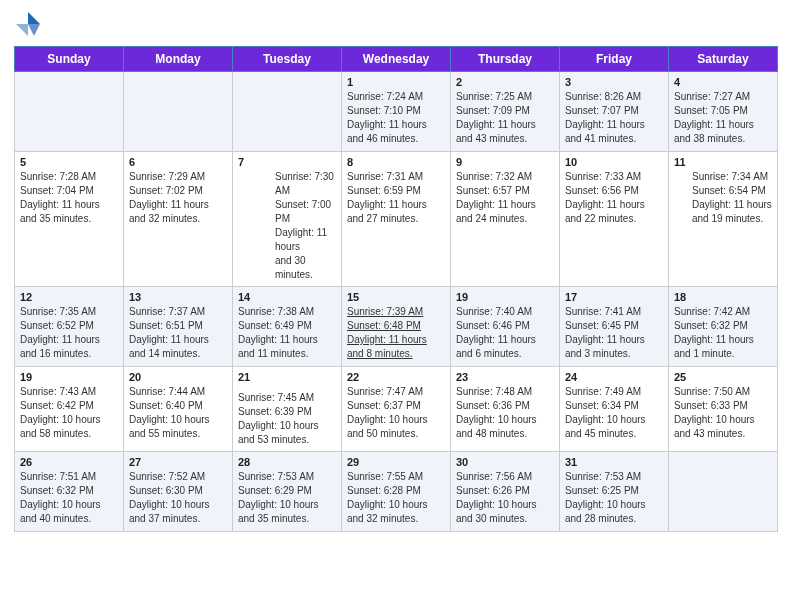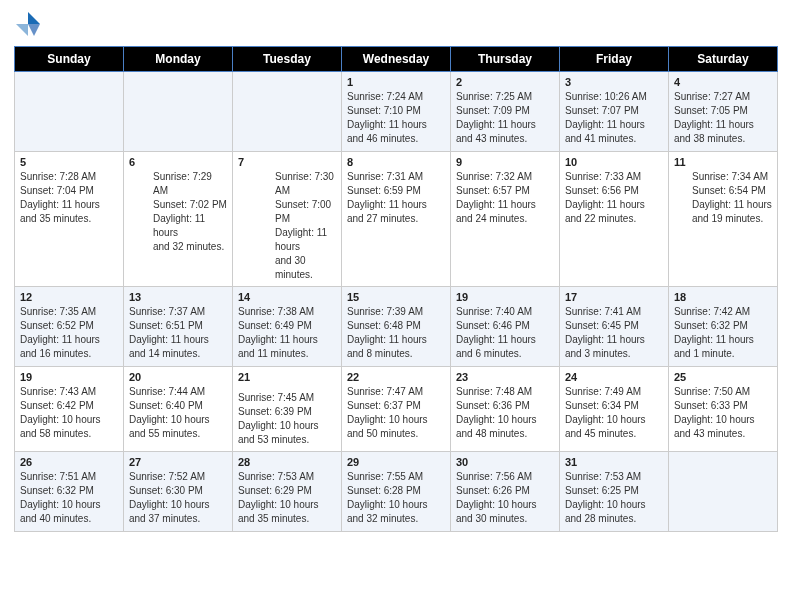--- a/index.html
+++ b/index.html
@@ -48,21 +48,21 @@
     .location {
       font-size: 13px;
       color: #555;
     }
     table {
       width: 100%;
       border-collapse: collapse;
       table-layout: fixed;
     }
     thead tr th {
-      background-color: #000000;
+      background-color: #6d28d9;
       color: #fff;
       text-align: center;
       font-size: 12px;
       font-weight: bold;
       padding: 5px 3px;
       border: 1px solid #4a7fc5;
     }
     tbody tr td {
       border: 1px solid #ccc;
       vertical-align: top;
@@ -137,21 +137,21 @@
           </td>
           <td>
             <span class="day-num">2</span>
             <div class="cell-content" style="white-space: pre-line;">Sunrise: 7:25 AM
 Sunset: 7:09 PM
 Daylight: 11 hours
 and 43 minutes.</div>
           </td>
           <td>
             <span class="day-num">3</span>
-            <div class="cell-content" style="white-space: pre-line;">Sunrise: 10:26 AM
+            <div class="cell-content" style="white-space: pre-line;">Sunrise: 8:26 AM
 Sunset: 7:07 PM
 Daylight: 11 hours
 and 41 minutes.</div>
           </td>
           <td>
             <span class="day-num">4</span>
             <div class="cell-content" style="white-space: pre-line;">Sunrise: 7:27 AM
 Sunset: 7:05 PM
 Daylight: 11 hours
 and 38 minutes.</div>
@@ -160,21 +160,21 @@
         <tr>
           <td>
             <span class="day-num">5</span>
             <div class="cell-content" style="white-space: pre-line;">Sunrise: 7:28 AM
 Sunset: 7:04 PM
 Daylight: 11 hours
 and 35 minutes.</div>
           </td>
           <td>
             <span class="day-num">6</span>
-            <div class="cell-content" style="white-space: pre-line; margin-left: 24px;">Sunrise: 7:29 AM
+            <div class="cell-content" style="white-space: pre-line;">Sunrise: 7:29 AM
 Sunset: 7:02 PM
 Daylight: 11 hours
 and 32 minutes.</div>
           </td>
           <td>
             <span class="day-num">7</span>
             <div class="cell-content" style="white-space: pre-line; margin-left: 37px;">Sunrise: 7:30 AM
 Sunset: 7:00 PM
 Daylight: 11 hours
 and 30 minutes.</div>
@@ -225,21 +225,21 @@
           </td>
           <td>
             <span class="day-num">14</span>
             <div class="cell-content" style="white-space: pre-line;">Sunrise: 7:38 AM
 Sunset: 6:49 PM
 Daylight: 11 hours
 and 11 minutes.</div>
           </td>
           <td>
             <span class="day-num">15</span>
-            <div class="cell-content" style="white-space: pre-line;">Sunrise: 7:39 AM
+            <div class="cell-content" style="white-space: pre-line; text-decoration: underline;">Sunrise: 7:39 AM
 Sunset: 6:48 PM
 Daylight: 11 hours
 and 8 minutes.</div>
           </td>
           <td>
             <span class="day-num">19</span>
             <div class="cell-content" style="white-space: pre-line;">Sunrise: 7:40 AM
 Sunset: 6:46 PM
 Daylight: 11 hours
 and 6 minutes.</div>

